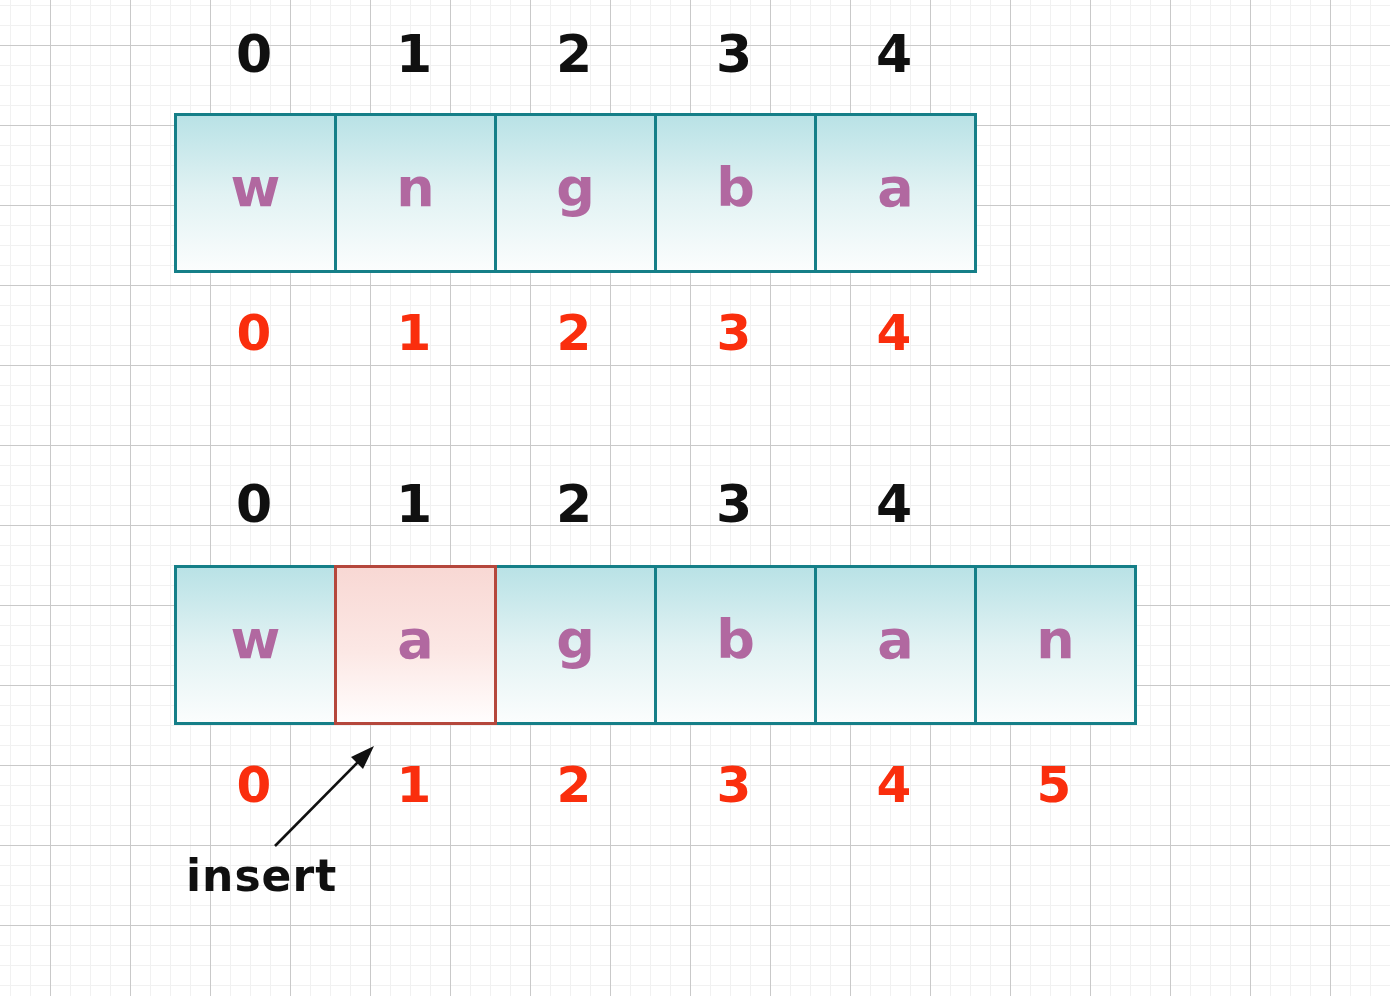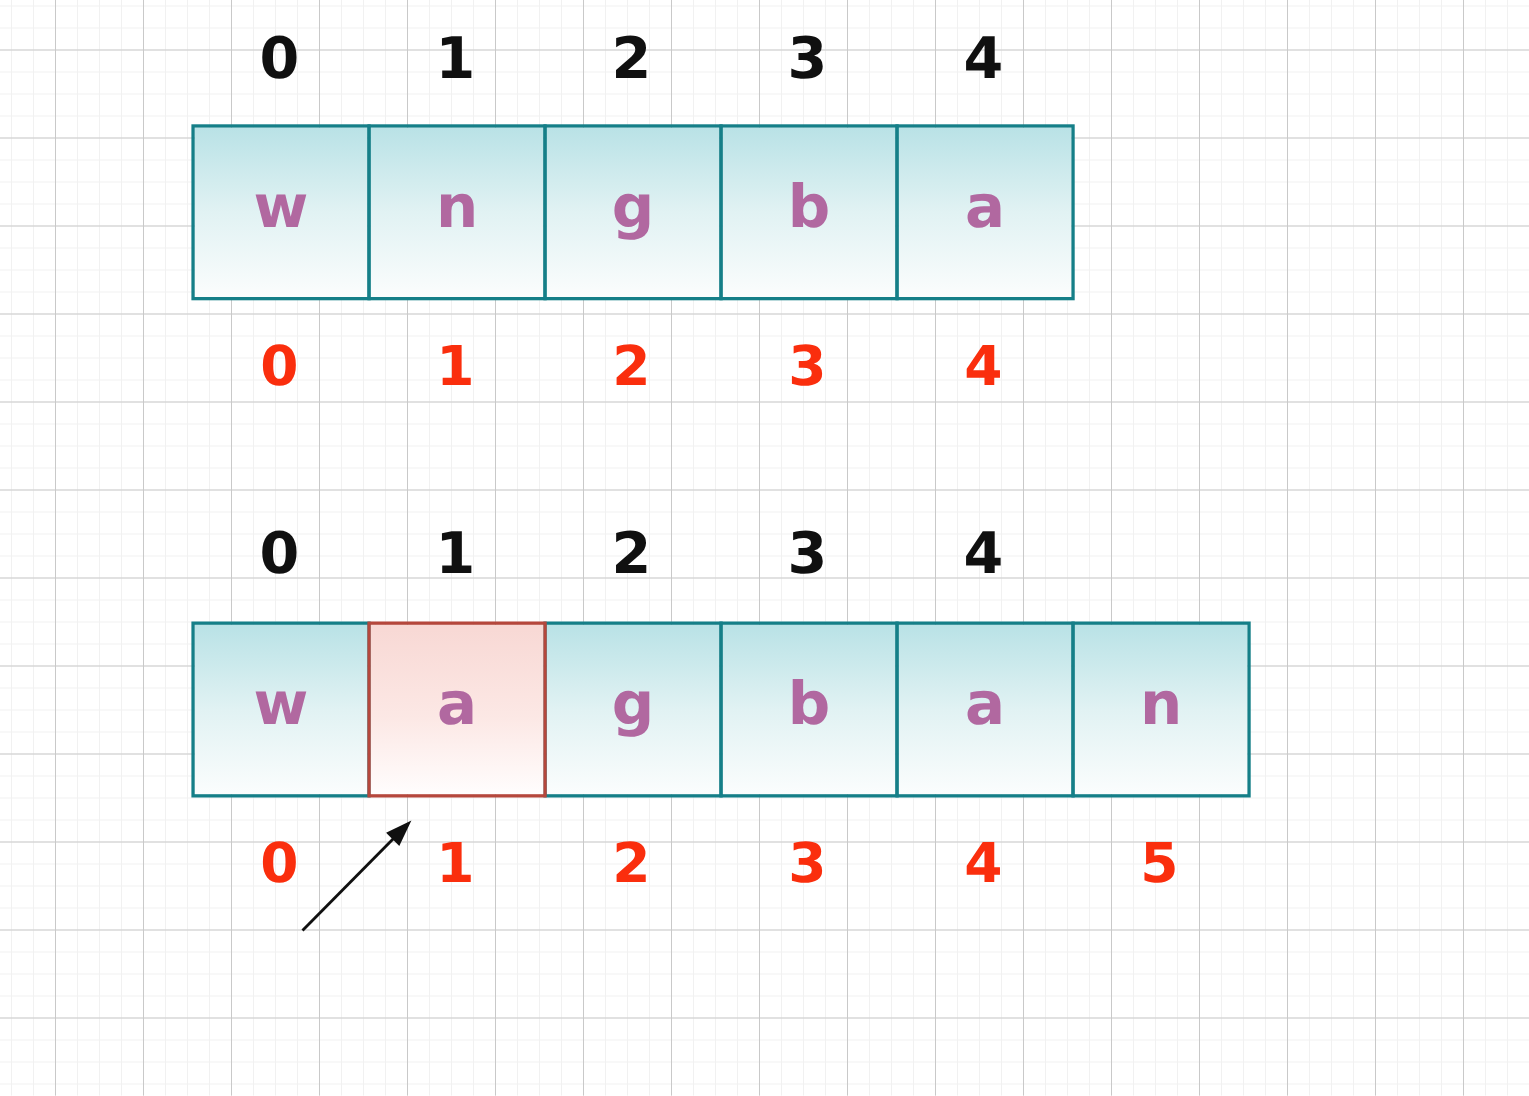--- a/index.html
+++ b/index.html
@@ -160,14 +160,15 @@
       <div class="idx">3</div>
       <div class="idx">4</div>
       <div class="idx">5</div>
     </div>
 
   <svg class="arrow-svg" viewBox="0 0 1390 996" xmlns="http://www.w3.org/2000/svg">
     <line x1="275" y1="846" x2="360" y2="760" stroke="#101010" stroke-width="2.6"></line>
     <polygon points="374,746 363,769 351,757" fill="#101010"></polygon>
   </svg>
 
+  <div class="annotation-label">insert</div>
 
 </div>
 
 </body></html>

